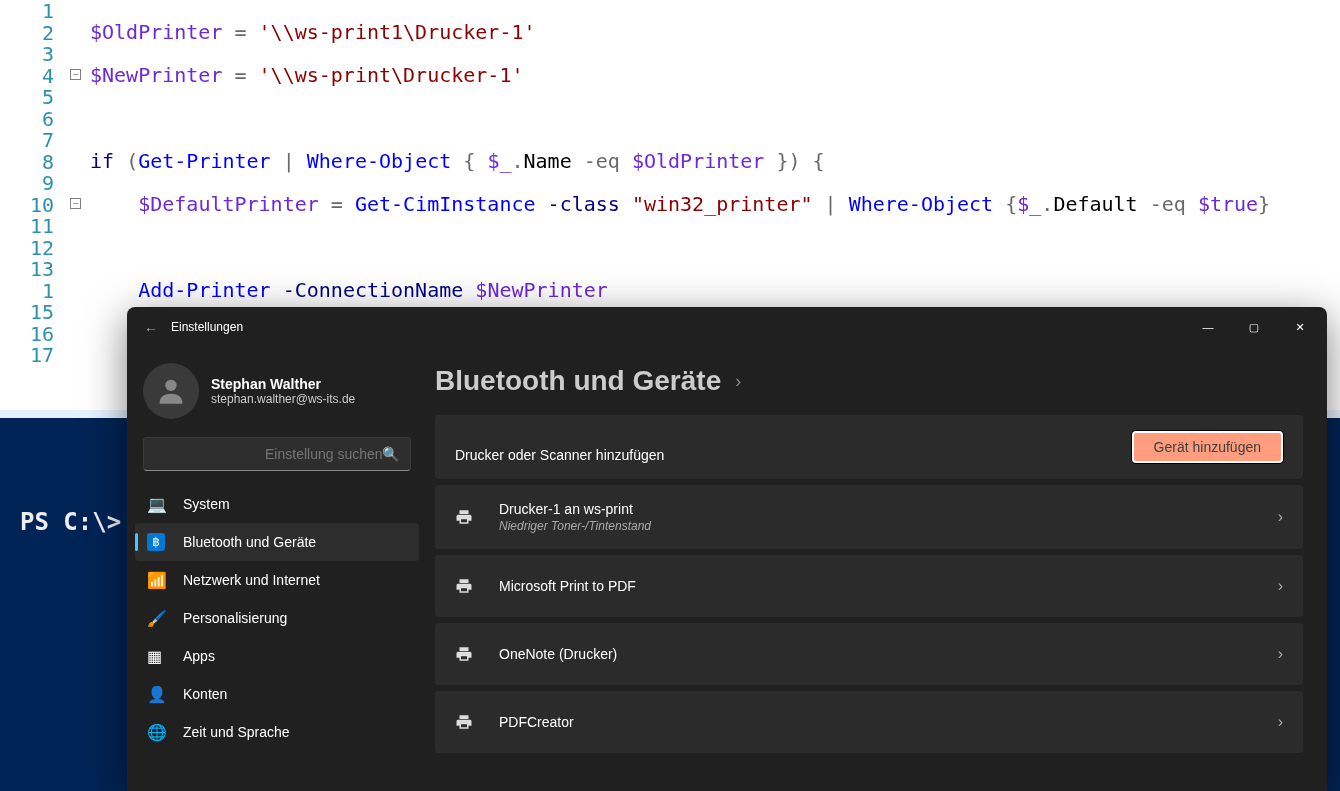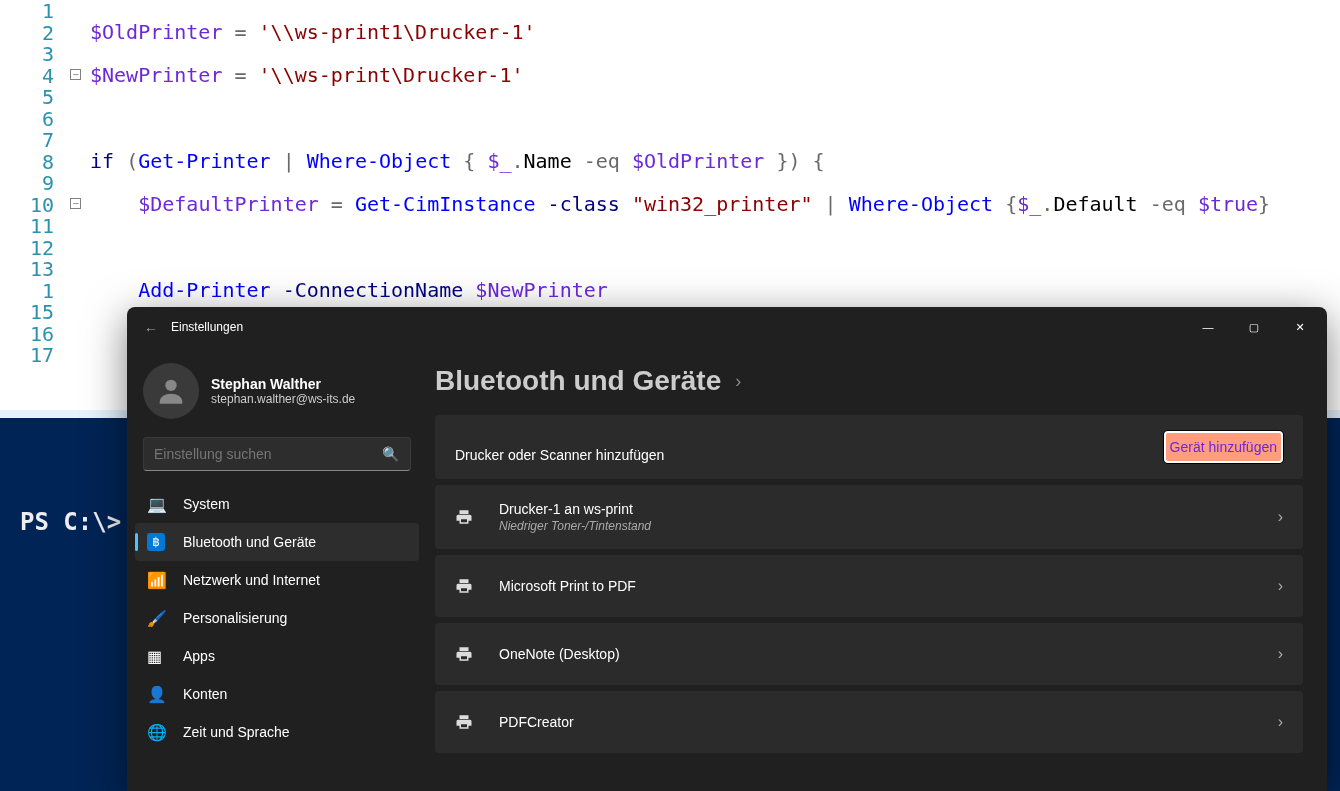--- a/index.html
+++ b/index.html
@@ -137,21 +137,21 @@
     background:#2d2d2d;
     border:1px solid #3a3a3a;
     border-radius:4px;
     height:34px;
     margin:0 8px 14px 8px;
     padding:0 10px;
     border-bottom: 1px solid #888;
   }
   .search-box input {
     flex:1; background:transparent; border:none; outline:none;
-    color:#fff; font-size:14px;
+    color:#fff; font-size:14px;text-align:right;
   }
   .search-box .sicon { color:#ccc; font-size:14px; }
 
   .nav-list { list-style:none; margin-top:6px;}
   .nav-item {
     display:flex; align-items:center;
     height:38px;
     padding:0 12px;
     border-radius:4px;
     font-size:14px;
@@ -191,23 +191,23 @@
   .card .cicon { width:22px; margin-right:22px; color:#ddd; display:inline-flex;}
   .card .ctext { flex:1; }
   .card .csub { font-size:12px; color:#aaa; margin-top:2px;font-style:italic;}
   .card .chevr { color:#aaa; font-size:16px; margin-left:10px;}
 
   .add-card { display:flex; align-items:flex-end; }
   .add-btn {
     background:#ff9d7e;
     border:2px solid #fff;
     border-radius:4px;
-    color:#6d28d9;
+    color:#404040;
     font-size:14px;
-    padding:6px 4px;
+    padding:6px 20px;
     cursor:pointer;
     box-shadow: 0 0 0 1px #000;
   }
 
   .printer-icon svg { width:18px; height:18px; fill:#ddd; }
   .nic-sys{ color:#7ecbff;}
   .nic-bt{ width:18px;height:18px;border-radius:3px;background:#0078d4;display:inline-flex;align-items:center;justify-content:center;font-size:12px;color:#fff;}
   .nic-net{ color:#0aa1ff;}
   .nic-pers{ font-size:14px;}
   .nic-apps{ font-size:14px;}
@@ -362,21 +362,21 @@
         <span class="chevr">›</span>
       </div>
 
       <div class="card">
         <span class="cicon printer-icon">
             <svg viewBox="0 0 24 24">
               <path d="M6 3h12v5H6zM4 9h16a2 2 0 012 2v6h-4v4H6v-4H2v-6a2 2 0 012-2zm4 10h8v-4H8z"></path>
             </svg>
           </span>
         <div class="ctext">
-            <div>OneNote (Desktop)</div>
+            <div>OneNote (Drucker)</div>
           </div>
         <span class="chevr">›</span>
       </div>
 
       <div class="card">
         <span class="cicon printer-icon">
             <svg viewBox="0 0 24 24">
               <path d="M6 3h12v5H6zM4 9h16a2 2 0 012 2v6h-4v4H6v-4H2v-6a2 2 0 012-2zm4 10h8v-4H8z"></path>
             </svg>
           </span>

